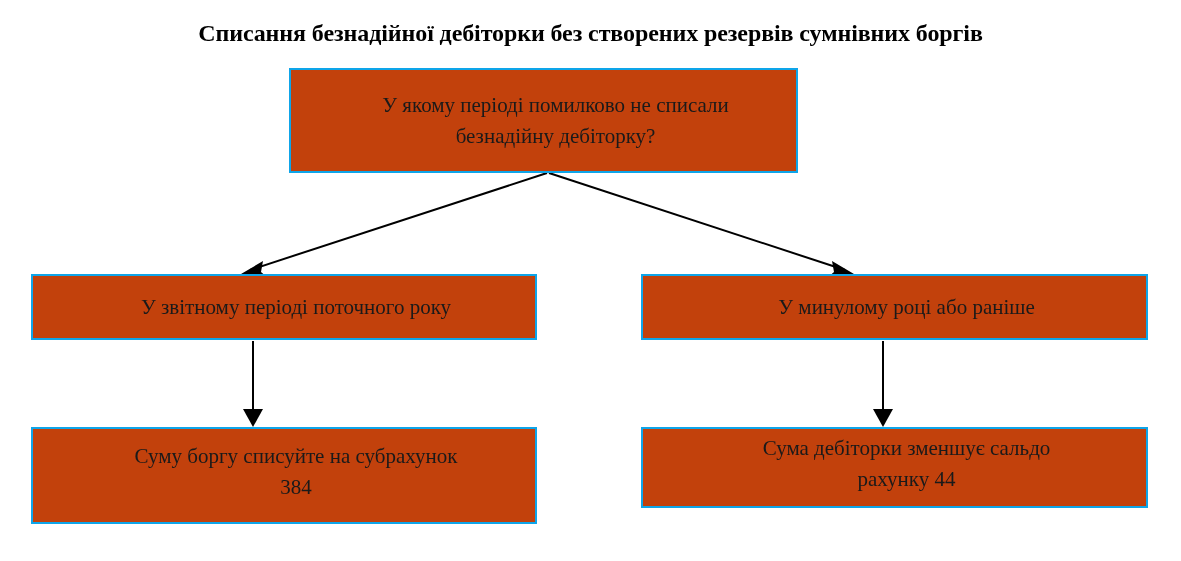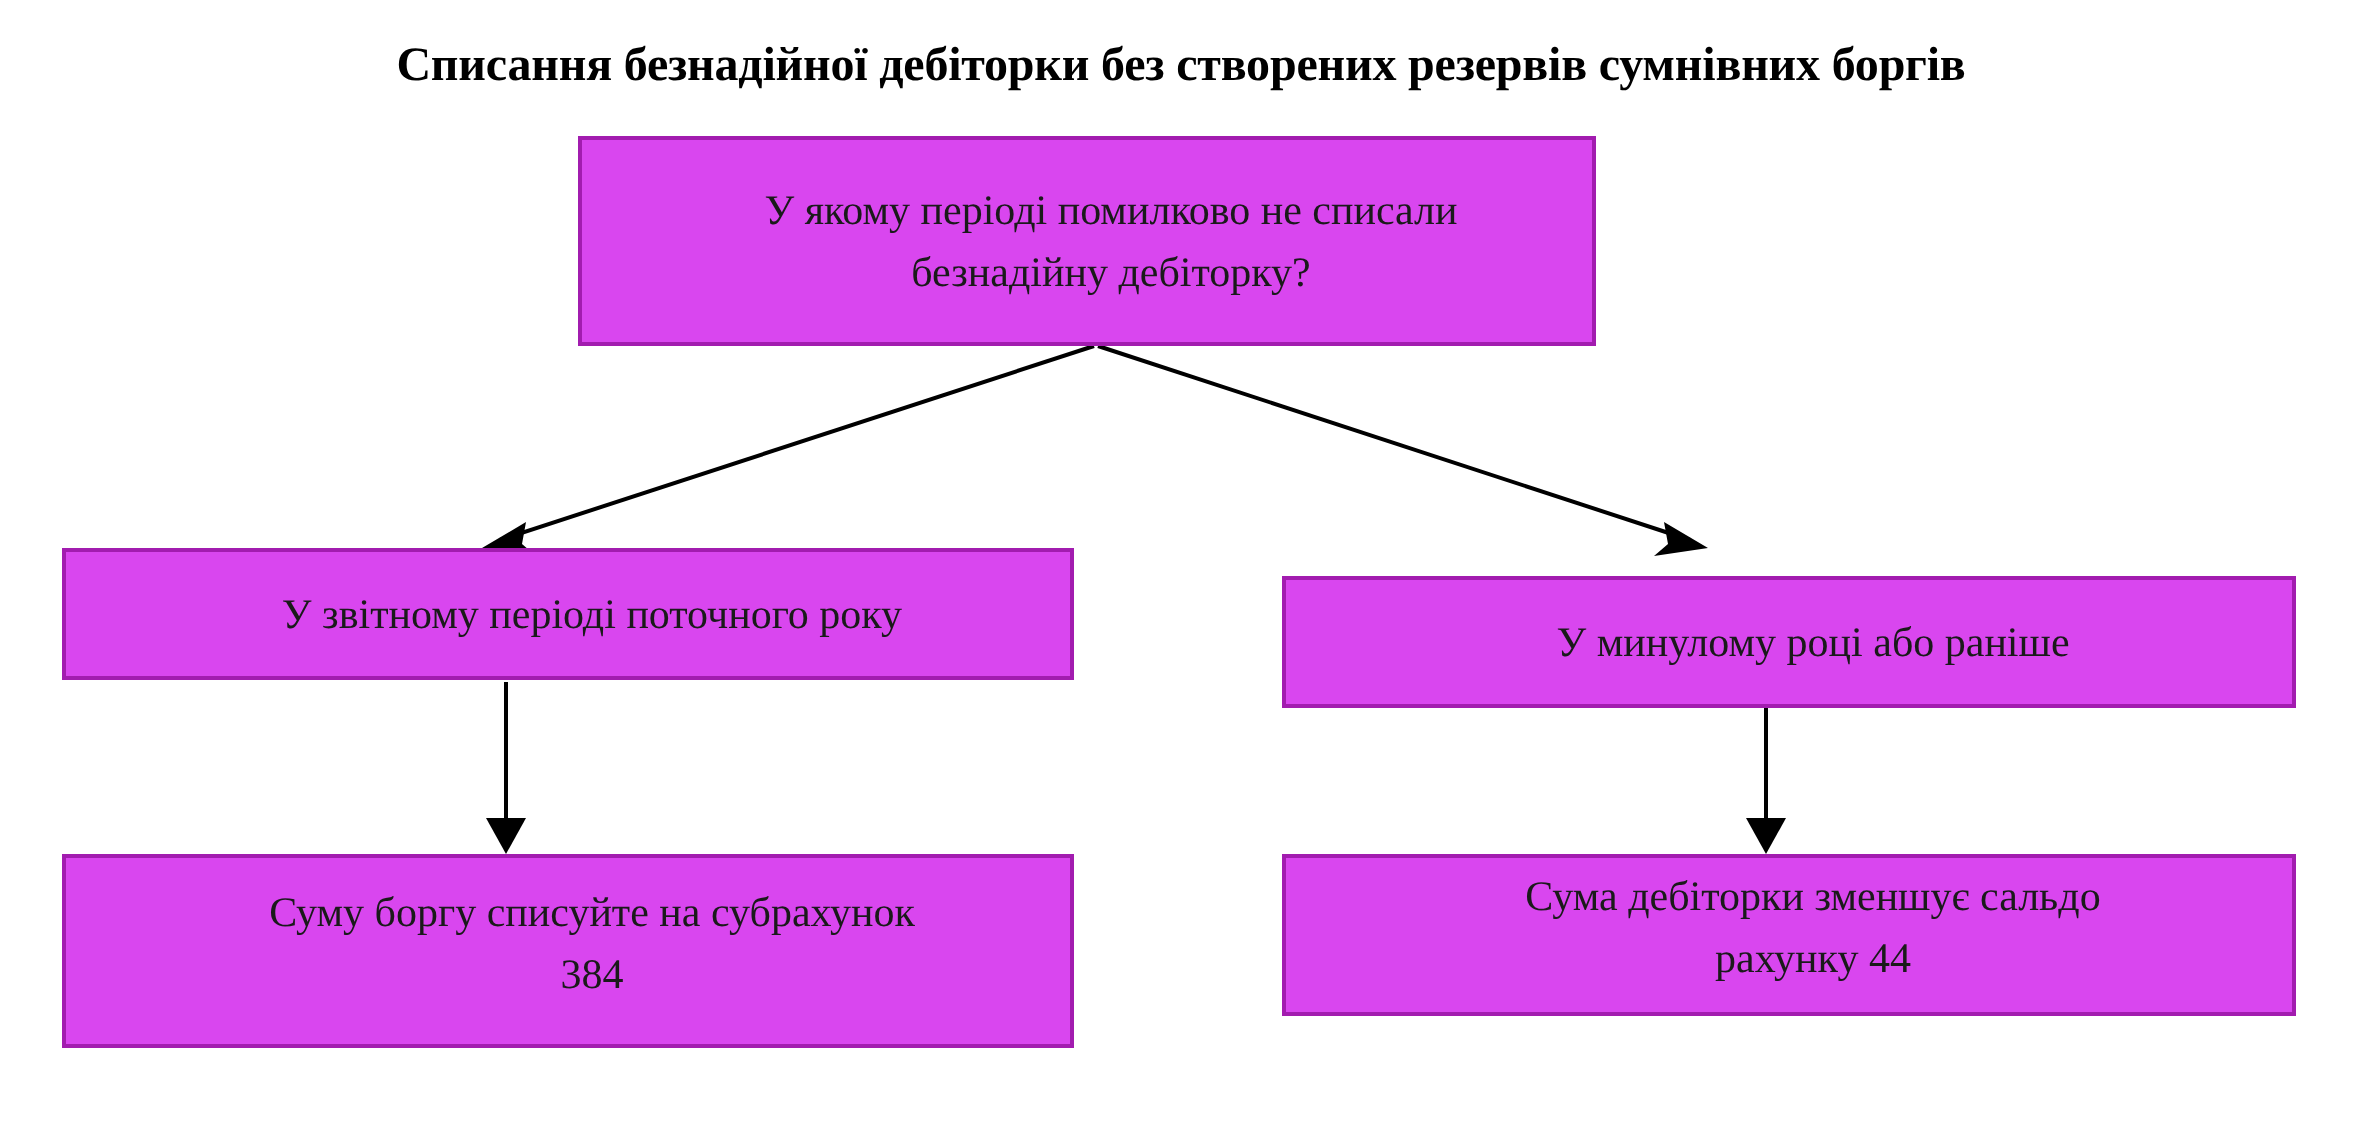--- a/index.html
+++ b/index.html
@@ -30,43 +30,43 @@
     font-weight: bold;
     font-size: 24px;
     line-height: 26px;
     letter-spacing: -0.1px;
     color: #000000;
     white-space: nowrap;
   }
   .node {
     position: absolute;
     box-sizing: border-box;
-    border: 2px solid #a21caf;
-    background: #d946ef;
+    border: 2px solid #0ea5e9;
+    background: #c2410c;
     display: flex;
     align-items: center;
     justify-content: center;
     text-align: center;
     padding-left: 24px;
   }
   .node-label {
     display: block;
     width: 100%;
     padding: 0 14px;
     box-sizing: border-box;
     font-family: "Liberation Serif", "DejaVu Serif", serif;
     font-size: 21px;
     line-height: 31px;
     color: #1a1a1a;
     white-space: pre-line;
   }
   
   #node-question   { left: 289px; top: 68px;  width: 509px; height: 105px; }
   #node-current    { left: 31px;  top: 274px; width: 506px; height: 66px; text-align: center;  }
-  #node-prior      { left: 641px; top: 288px; width: 507px; height: 66px;  }
+  #node-prior      { left: 641px; top: 274px; width: 507px; height: 66px;  }
   #node-subaccount { left: 31px;  top: 427px; width: 506px; height: 97px;  }
   #node-balance    { left: 641px; top: 427px; width: 507px; height: 81px;  }
   #node-subaccount .node-label,
   #node-balance .node-label { margin-top: -8px; }
 
   #edges {
     position: absolute;
     left: 0;
     top: 0;
     width: 1181px;

